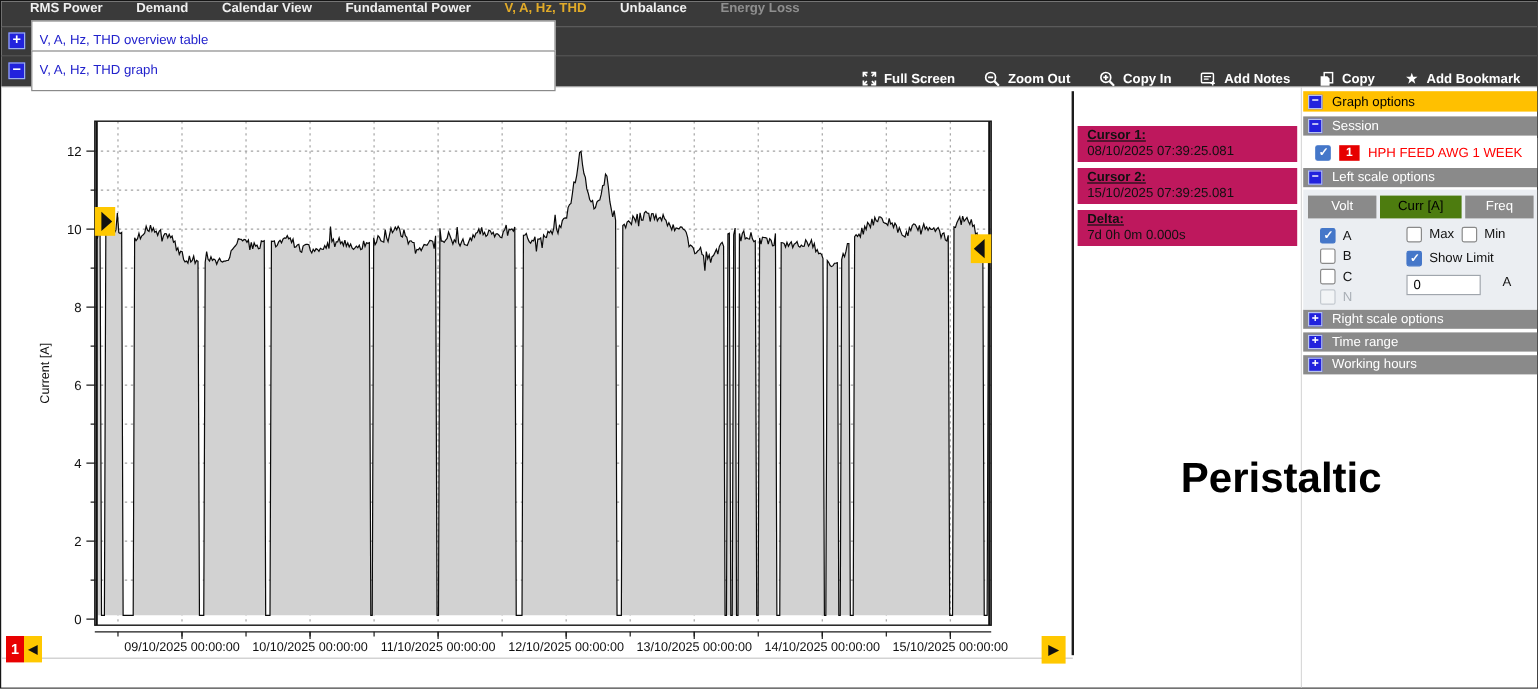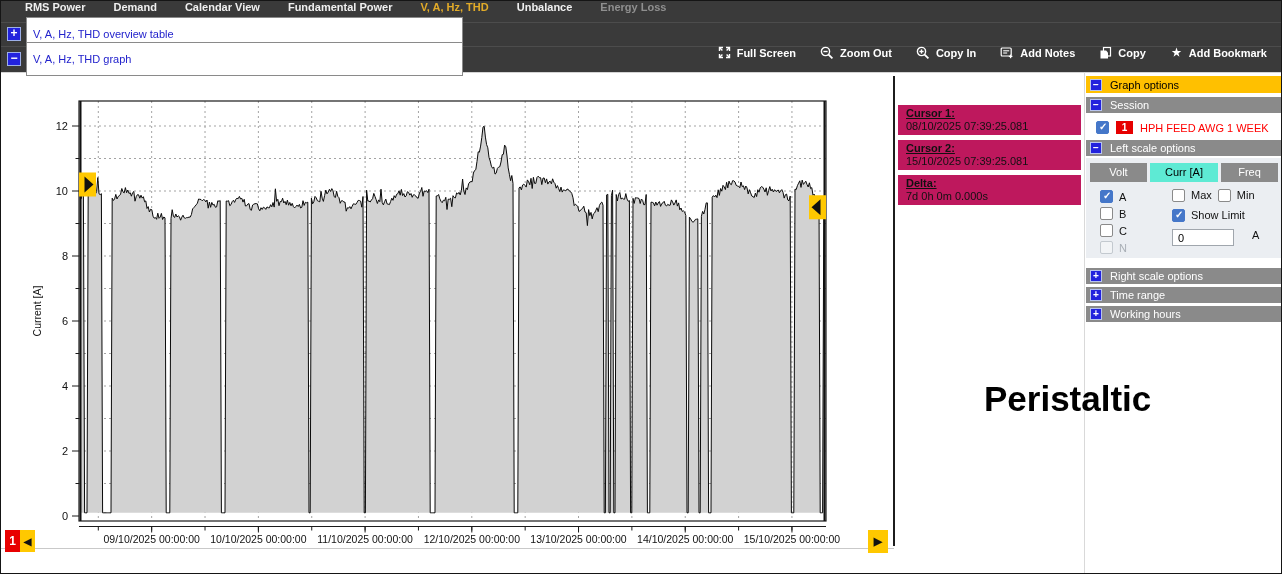--- a/index.html
+++ b/index.html
@@ -14,21 +14,21 @@
   .topnav .tab.disabled{color:#8f8f8f}
 
   
   .secbar{position:absolute;left:0;width:100%;background:#3a3a3a;box-shadow:inset 0 1px 0 #4c4c4c;z-index:3}
   #bar1{top:21px;height:24px}
   #bar2{top:45px;height:26px}
   .boxbtn{position:absolute;left:6px;top:50%;transform:translateY(-50%);width:14px;height:14px;background:#2222dd;border:1px solid #9db0e8;color:#fff;font-size:12px;line-height:11px;text-align:center;font-weight:bold;cursor:pointer}
   .secfield{position:absolute;left:25px;top:50%;transform:translateY(-50%);width:437px;height:18px;background:#fff;border:1px solid #8a8a8a;color:#2222cc;font-size:11px;padding:16px 6px;font-family:inherit;outline:none}
 
   
-  .toolbar{position:absolute;right:2px;top:0;height:100%;display:flex;align-items:flex-start}
+  .toolbar{position:absolute;right:2px;top:0;height:100%;display:flex;align-items:flex-end}
   .tbtn{display:flex;align-items:center;gap:6px;color:#fff;font-size:11px;font-weight:bold;padding:0 12px;cursor:pointer;white-space:nowrap}
   .tbtn svg{display:block}
 
   #content-line{position:absolute;left:0;top:71px;width:100%;height:1px;background:#d4d4d4}
 
   
   #chart-svg{position:absolute;left:0;top:75px;z-index:1}
   #chart-svg text{font-family:"Liberation Sans",sans-serif}
   #pane-sep{position:absolute;left:892px;top:75px;width:2px;height:470px;background:#1c1c1c;z-index:2}
   #panel-sep{position:absolute;left:1083px;top:71px;width:1px;height:503px;background:#d9d9d9;z-index:2}
@@ -56,25 +56,25 @@
   .rhead .boxbtn2{width:12px;height:12px;background:#2222dd;border:1px solid #b8c4ee;color:#fff;font-size:10px;line-height:9px;text-align:center;font-weight:bold;flex:0 0 auto;cursor:pointer}
   #hd-graph-options{background:#ffc000;color:#000;height:17px;margin-bottom:4px}
   .rhead.collapsed{margin-bottom:3px}
   .session-row{height:25px;display:flex;align-items:center;gap:7px;padding-left:10px;font-size:11px;background:#fff}
   .session-row .name{color:#ff0000}
   .badge1{width:17px;height:13px;background:#e60000;color:#fff;font-size:10px;font-weight:bold;display:flex;align-items:center;justify-content:center}
   .cb{width:13px;height:13px;border:1px solid #8a8a8a;background:#fff;border-radius:2px;flex:0 0 auto;position:relative;cursor:pointer}
   .cb.checked{background:#4577c9;border-color:#4577c9}
   .cb.checked::after{content:"✓";position:absolute;left:2px;top:-1px;color:#fff;font-size:10px;font-weight:bold}
   .cb.disabled{border-color:#c3c9cf;background:#f2f4f6}
-  .scale-panel{position:relative;height:100px;background:#ebeef2;margin-bottom:10px}
+  .scale-panel{position:relative;height:100px;background:#ebeef2;margin-bottom:0}
   .tabs{position:absolute;left:4px;top:5px;display:flex;gap:3px}
   .stab{height:19px;line-height:19px;text-align:center;font-size:11px;background:#8a8a8a;color:#fff;cursor:pointer}
   #tab-volt{width:57px}#tab-curr{width:68px}#tab-freq{width:57px}
-  .stab.active{background:#5eead4;color:#000}
+  .stab.active{background:#4d7c0f;color:#000}
   .pcol{position:absolute;left:14px;top:31px}
   .prow{display:flex;align-items:center;gap:6px;height:15px;margin-bottom:2px;font-size:11px;color:#111}
   .prow.disabled{color:#a9afb6}
   .rcol{position:absolute;left:86px;top:31px}
   .rrow{display:flex;align-items:flex-start;gap:6px;height:16px;margin-bottom:4px;font-size:11px;color:#111}
   .limit-input{width:62px;height:17px;border:1px solid #a0a6ad;background:#fff;font-size:11px;padding:0 5px;font-family:inherit;outline:none}
   .unit{margin-left:12px}
 </style>
 </head>
 <body>

